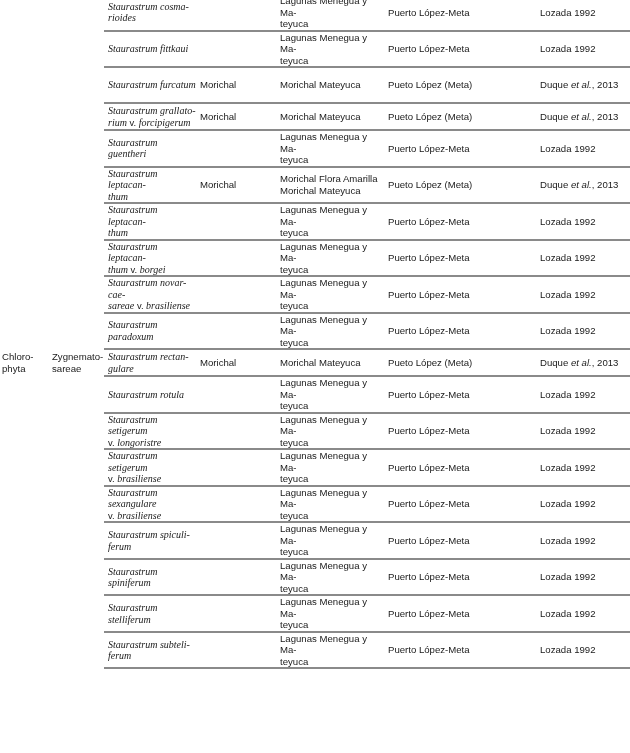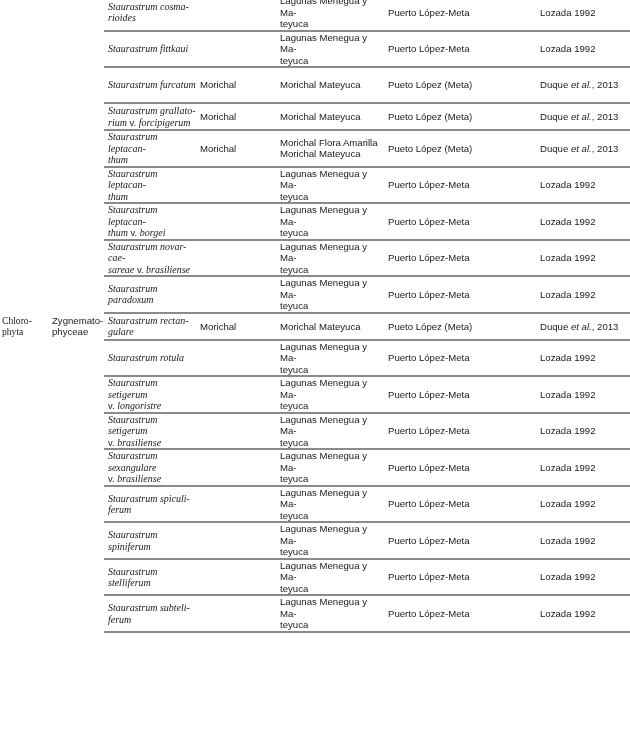--- a/index.html
+++ b/index.html
@@ -1,21 +1,21 @@
 <!DOCTYPE html>
 <html><head>
 <meta charset="utf-8">
 <style>
   html, body { margin: 0; padding: 0; background: #ffffff; }
   body { width: 630px; height: 753px; overflow: hidden; position: relative;
          font-family: "Liberation Sans", sans-serif; color: #1a1a1a; font-size: 9.6px; }
   .page { position: absolute; left: 0; top: -5px; width: 630px; }
   table { border-collapse: collapse; width: 630px; table-layout: fixed; }
   td { padding: 0 0 0 4px; vertical-align: middle; line-height: 11.5px; }
-  td.col-phylum { width: 46px; padding-left: 2px; font-family: Liberation Serif, serif; }
+  td.col-phylum { width: 46px; padding-left: 2px; }
   td.col-class { width: 52px; }
   td.col-species { width: 88px; }
   td.col-habitat { width: 76px; }
   td.col-site { width: 104px; }
   td.col-locality { width: 148px; }
   td.col-ref { }
   tr.row td.bordered { border-bottom: 2px solid #8a8a8a; }
   tr.row { height: 27.2px; }
   tr.row.short { height: 36px; margin-left: 31px; }
   .sp { font-style: italic; font-family: "Liberation Serif", serif; font-size: 10px; }
@@ -62,20 +62,30 @@
           <td class="col-class"></td>
           <td class="col-species bordered"><span class="sp"><span>Staurastrum grallato-</span><br><span class=""><span>rium</span><span class="plain"> v. </span></span><span>forcipigerum</span></span></td>
           <td class="col-habitat bordered">Morichal</td>
           <td class="col-site bordered" style="white-space: pre-line;">Morichal Mateyuca</td>
           <td class="col-locality bordered">Pueto López (Meta)</td>
           <td class="col-ref bordered ref"><span>Duque </span><em>et al.</em><span>, 2013</span></td>
         </tr>
         <tr class="row">
           <td class="col-phylum"></td>
           <td class="col-class"></td>
+          <td class="col-species bordered"><span class="sp"><span>Staurastrum guentheri</span></span></td>
+          <td class="col-habitat bordered"></td>
+          <td class="col-site bordered" style="white-space: pre-line;">Lagunas Menegua y Ma-
+teyuca</td>
+          <td class="col-locality bordered">Puerto López-Meta</td>
+          <td class="col-ref bordered ref"><span>Lozada 1992</span></td>
+        </tr>
+        <tr class="row">
+          <td class="col-phylum"></td>
+          <td class="col-class"></td>
           <td class="col-species bordered"><span class="sp"><span>Staurastrum leptacan-</span><br><span>thum</span></span></td>
           <td class="col-habitat bordered">Morichal</td>
           <td class="col-site bordered" style="white-space: pre-line; margin-left: 26px;">Morichal Flora Amarilla
 Morichal Mateyuca</td>
           <td class="col-locality bordered">Pueto López (Meta)</td>
           <td class="col-ref bordered ref"><span>Duque </span><em>et al.</em><span>, 2013</span></td>
         </tr>
         <tr class="row">
           <td class="col-phylum"></td>
           <td class="col-class"></td>
@@ -113,21 +123,21 @@
           <td class="col-habitat bordered"></td>
           <td class="col-site bordered" style="white-space: pre-line;">Lagunas Menegua y Ma-
 teyuca</td>
           <td class="col-locality bordered">Puerto López-Meta</td>
           <td class="col-ref bordered ref"><span>Lozada 1992</span></td>
         </tr>
         <tr class="row">
           <td class="col-phylum" style="white-space: pre-line;">Chloro-
 phyta</td>
           <td class="col-class" style="white-space: pre-line;">Zygnemato-
-phyceae</td>
+sareae</td>
           <td class="col-species bordered"><span class="sp"><span>Staurastrum rectan-</span><br><span>gulare</span></span></td>
           <td class="col-habitat bordered">Morichal</td>
           <td class="col-site bordered" style="white-space: pre-line;">Morichal Mateyuca</td>
           <td class="col-locality bordered">Pueto López (Meta)</td>
           <td class="col-ref bordered ref"><span>Duque </span><em>et al.</em><span>, 2013</span></td>
         </tr>
         <tr class="row">
           <td class="col-phylum"></td>
           <td class="col-class"></td>
           <td class="col-species bordered"><span class="sp"><span>Staurastrum rotula</span></span></td>

